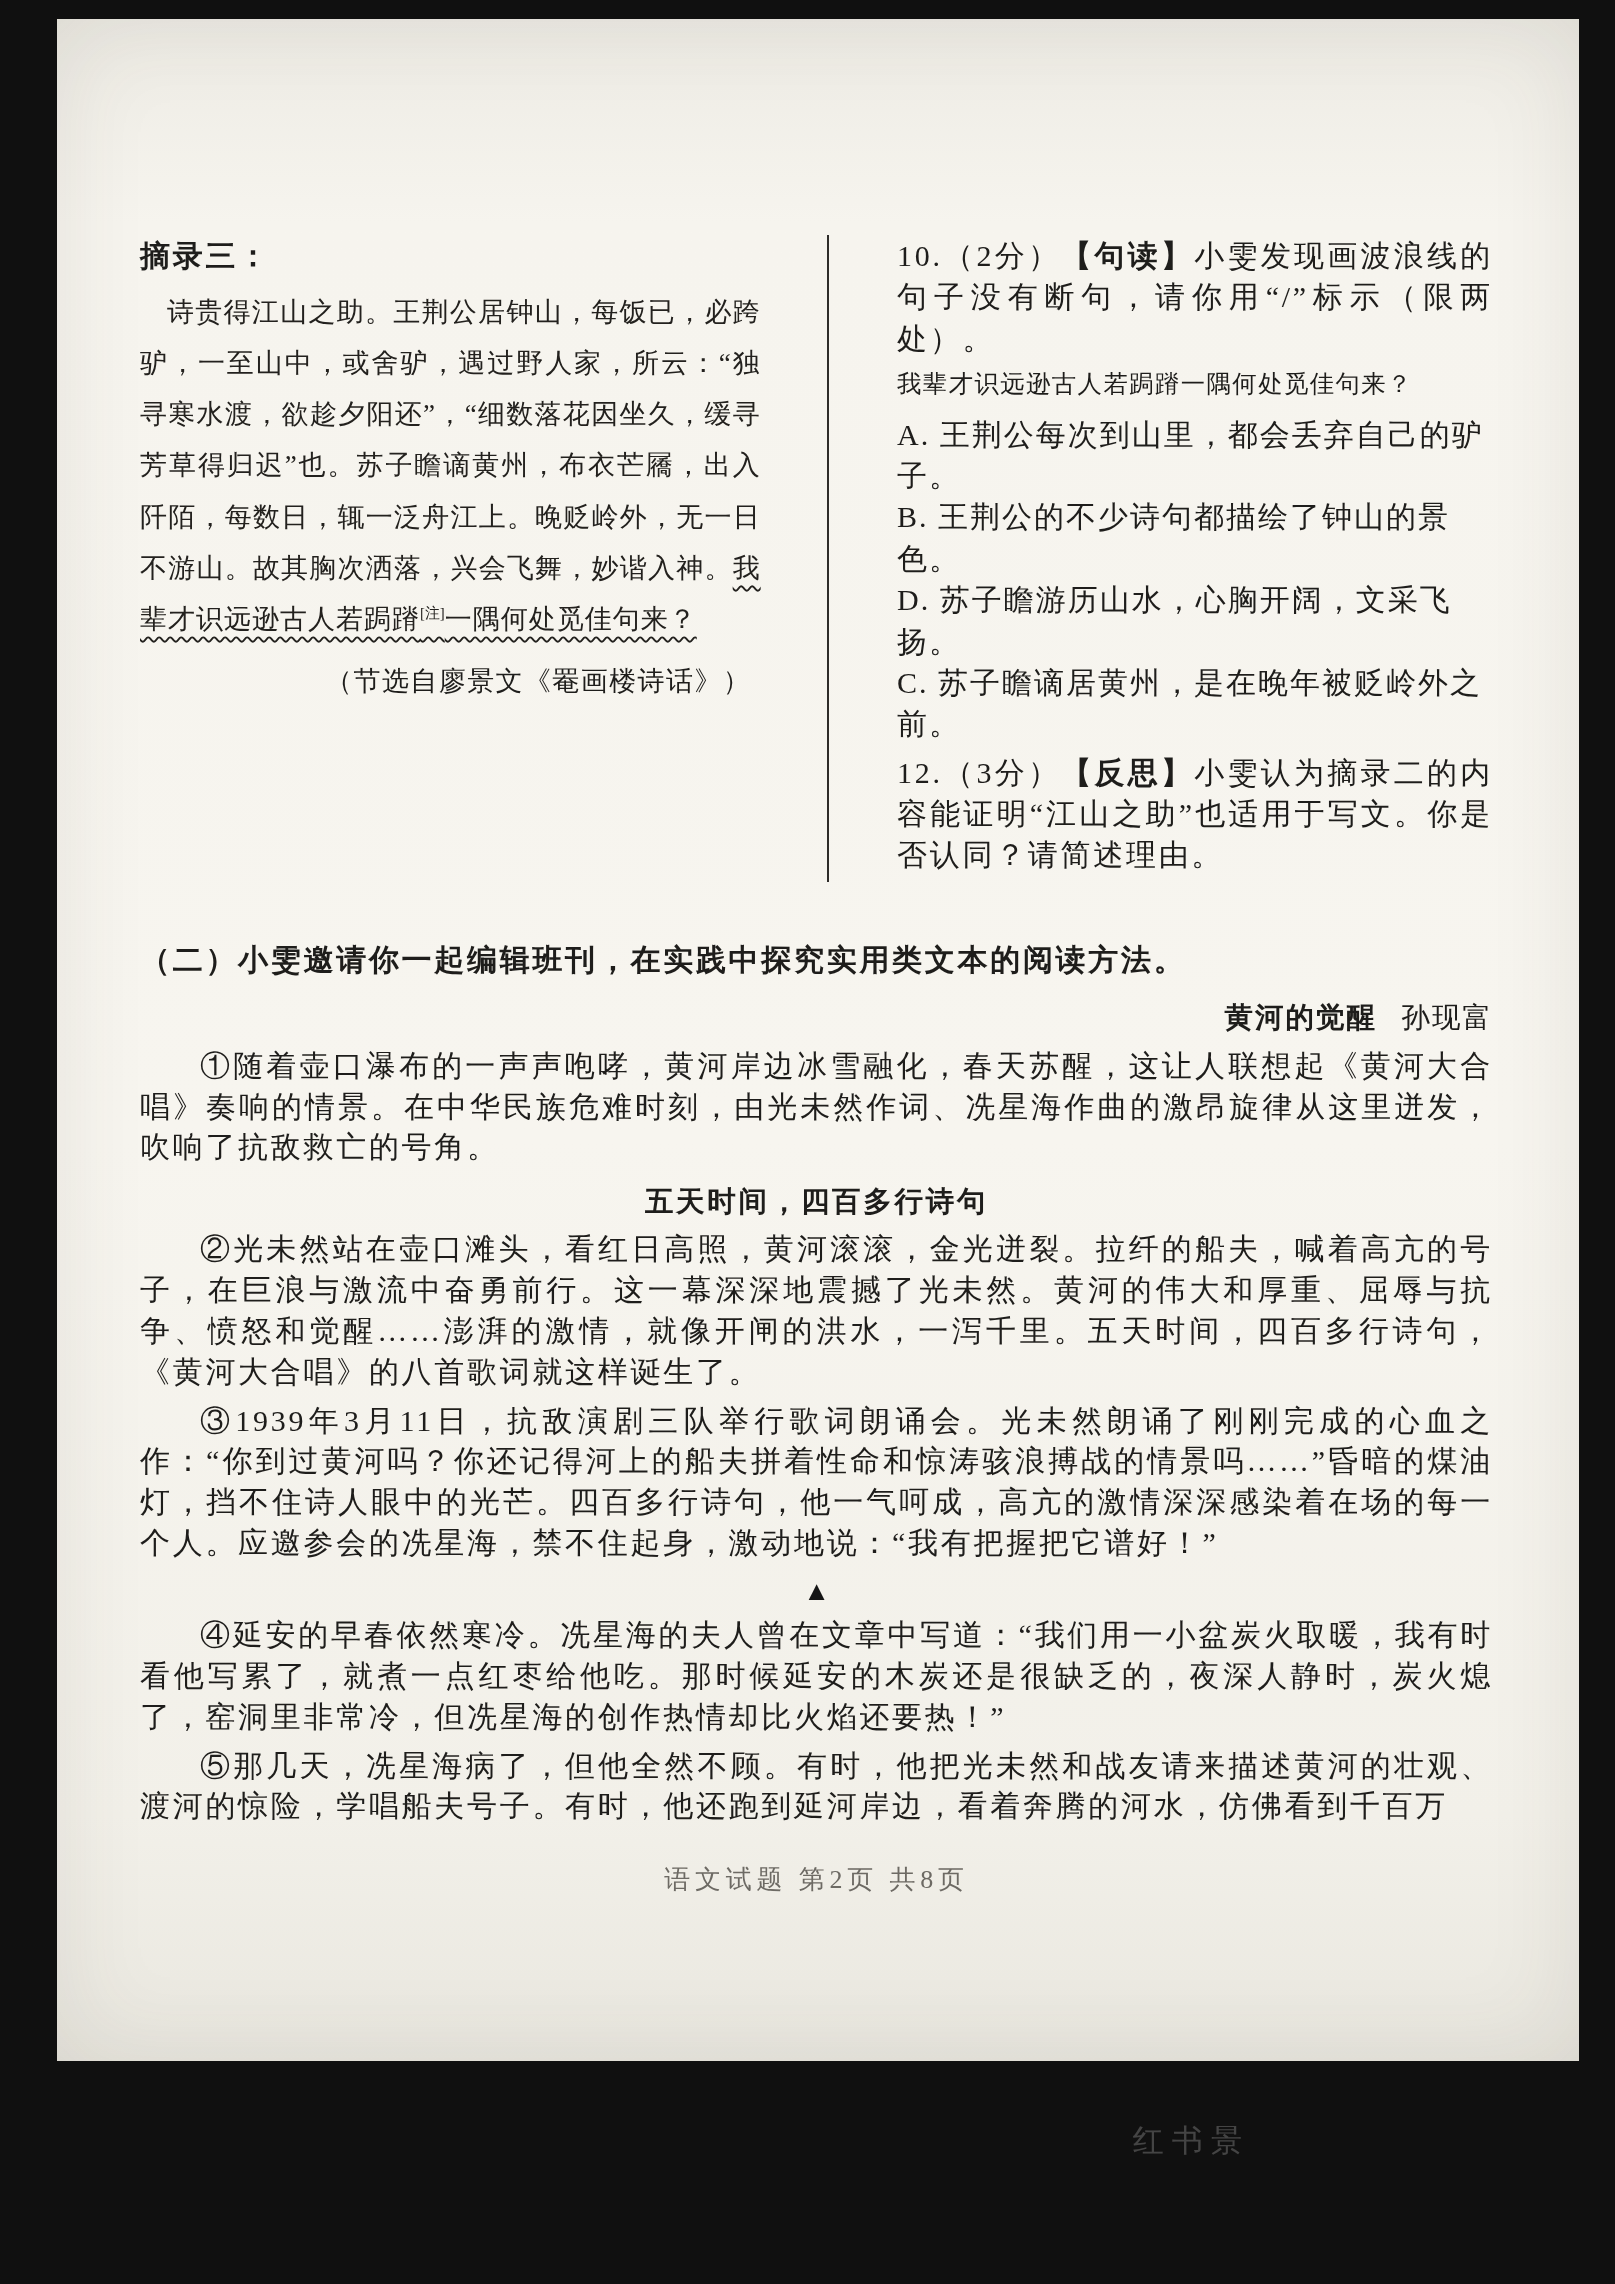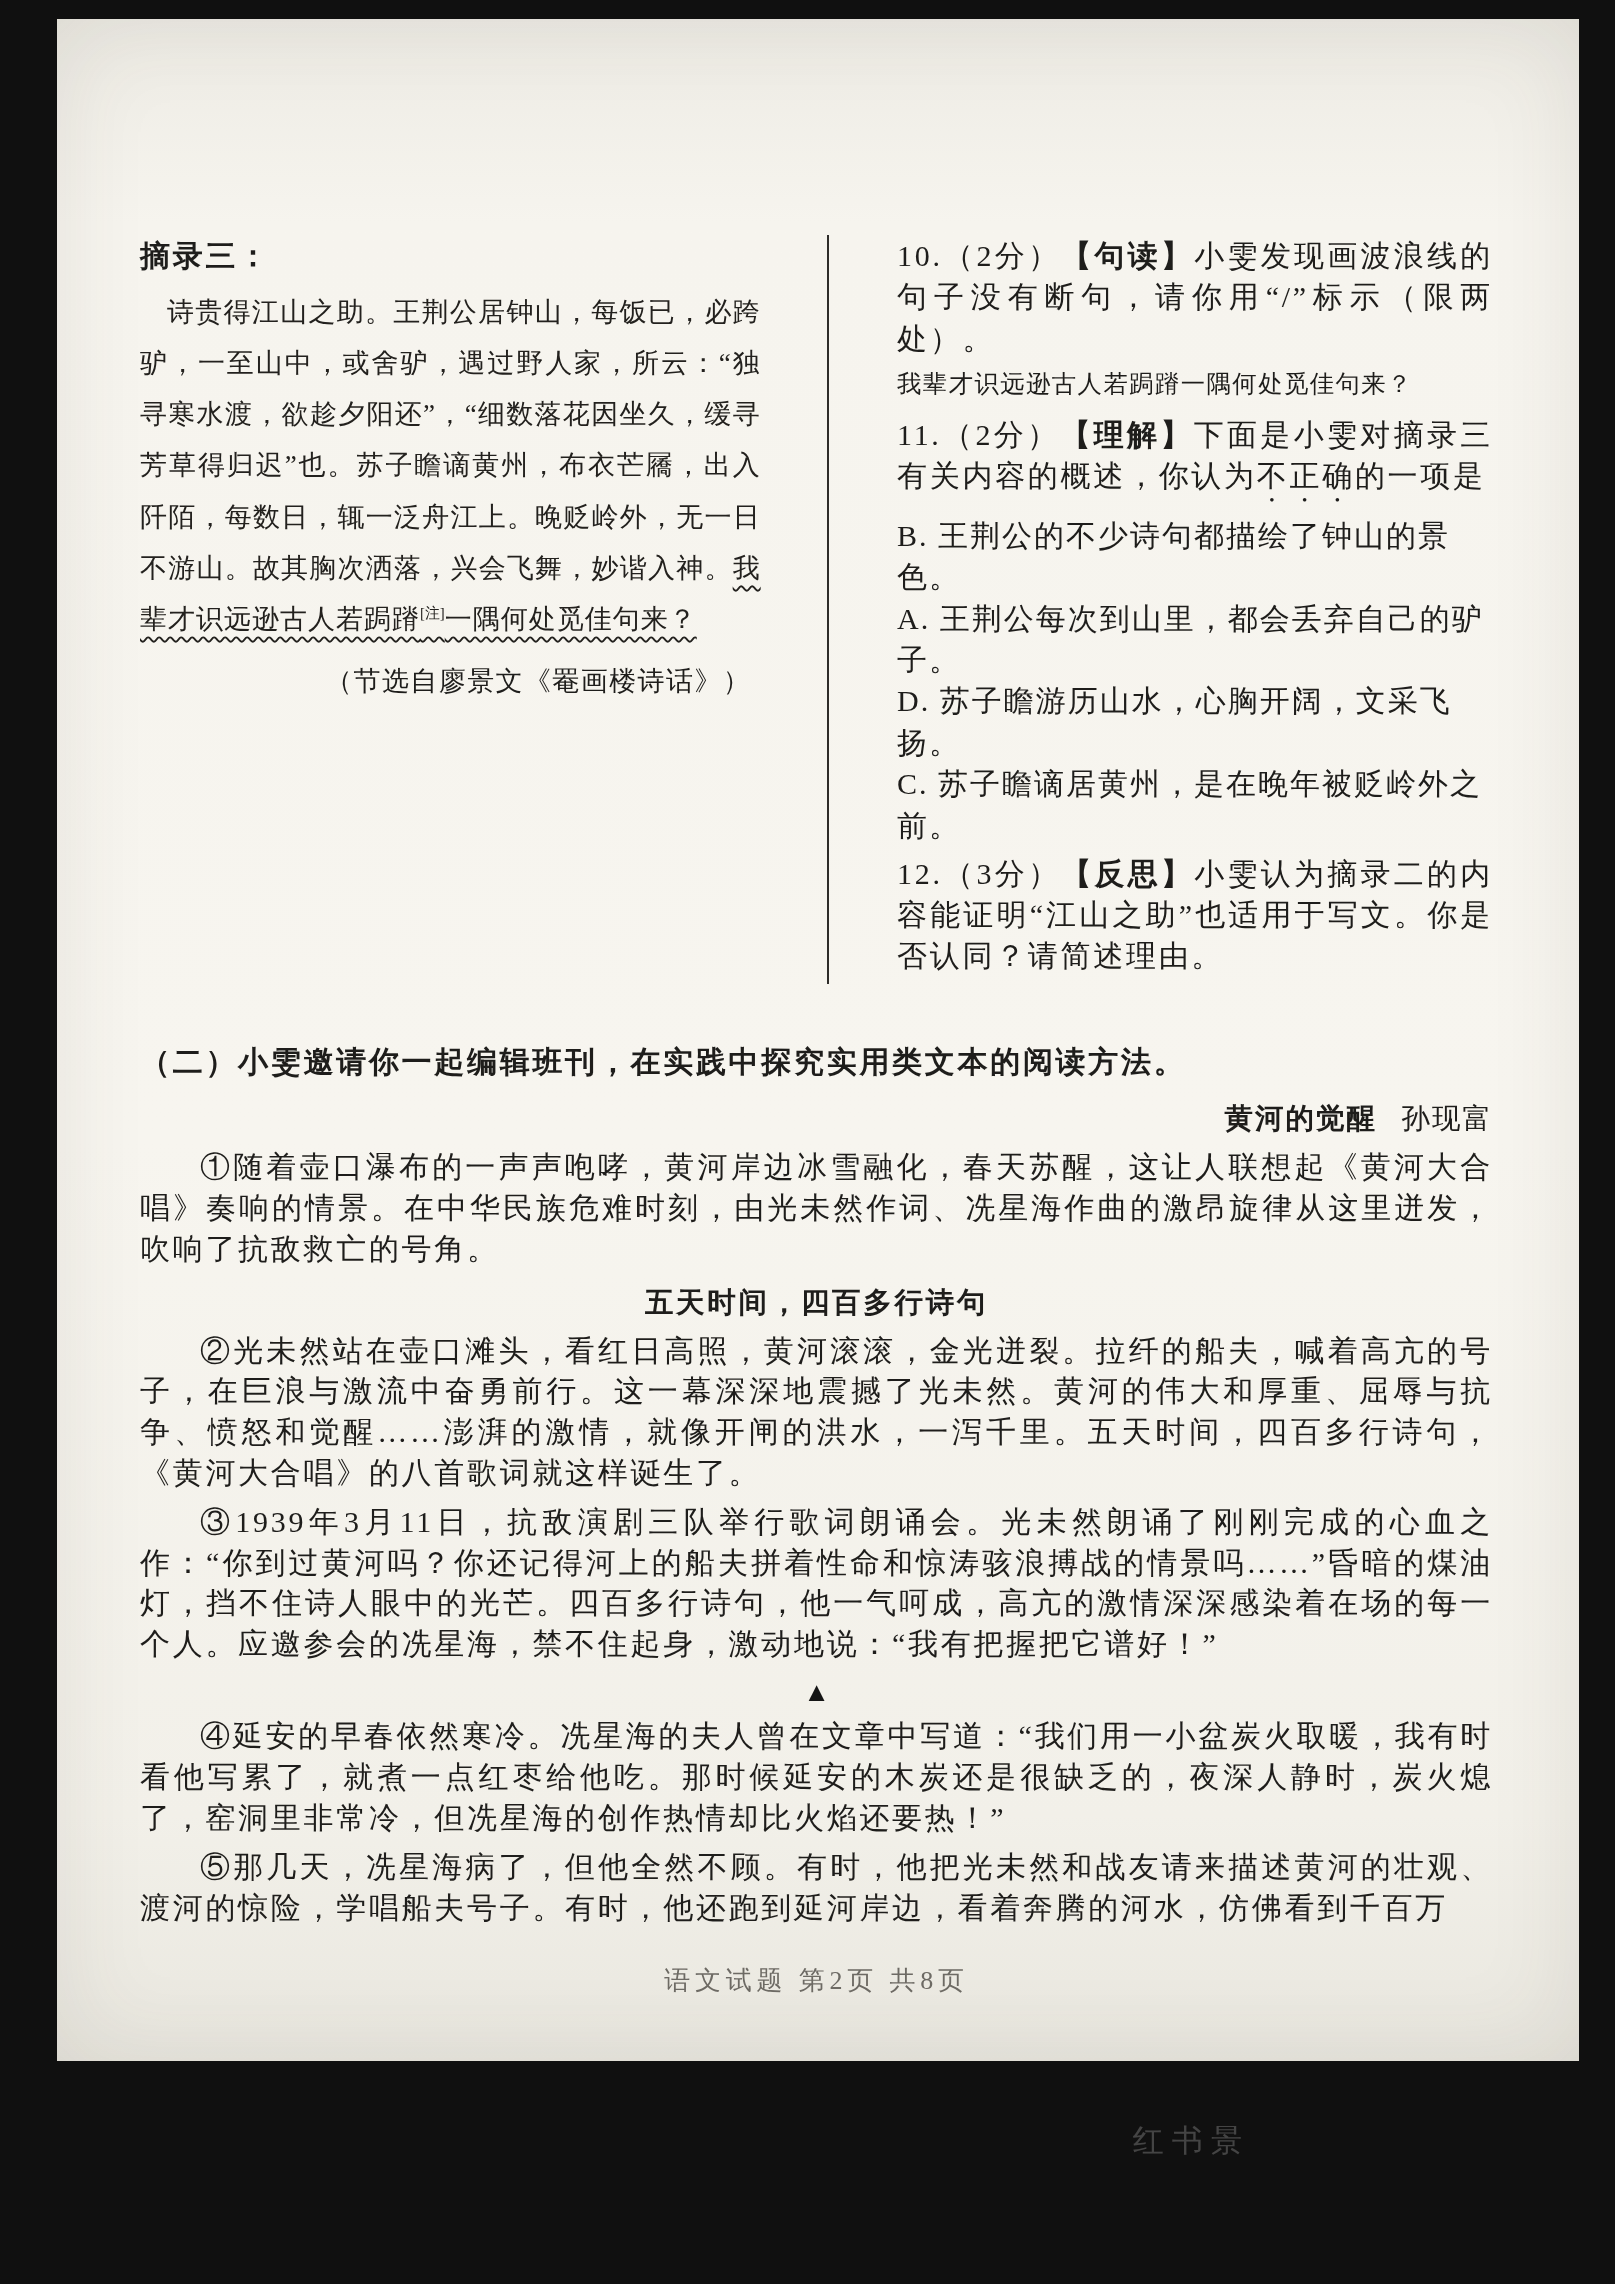--- a/index.html
+++ b/index.html
@@ -93,23 +93,22 @@
     <div class="divider"></div>
 
     <div class="col-right">
 
       <div>
         <p class="question"><span>10.（2分）</span><span class="q-tag">【句读】</span><span>小雯发现画波浪线的句子没有断句，请你用“/”标示（限两处）。</span></p>
         <p class="q-quote">我辈才识远逊古人若跼蹐一隅何处觅佳句来？</p>
       </div>
 
       <div>
-        <p class="question"><span>11.（2分）</span><span class="q-tag">【理解】</span><span>下面是小雯对摘录三有关内容的概述，你认为</span><span class="emph">不正确</span><span>的一项是</span></p>
+        <p class="q-option">A. 王荆公每次到山里，都会丢弃自己的驴子。</p>
         <p class="q-option">B. 王荆公的不少诗句都描绘了钟山的景色。</p>
-        <p class="q-option">A. 王荆公每次到山里，都会丢弃自己的驴子。</p>
         <p class="q-option">D. 苏子瞻游历山水，心胸开阔，文采飞扬。</p>
         <p class="q-option">C. 苏子瞻谪居黄州，是在晚年被贬岭外之前。</p>
       </div>
 
       <div style="margin-top:6.8px;">
         <p class="question"><span>12.（3分）</span><span class="q-tag">【反思】</span><span>小雯认为摘录二的内容能证明“江山之助”也适用于写文。你是否认同？请简述理由。</span></p>
       </div>
 
     </div>
   </div>

